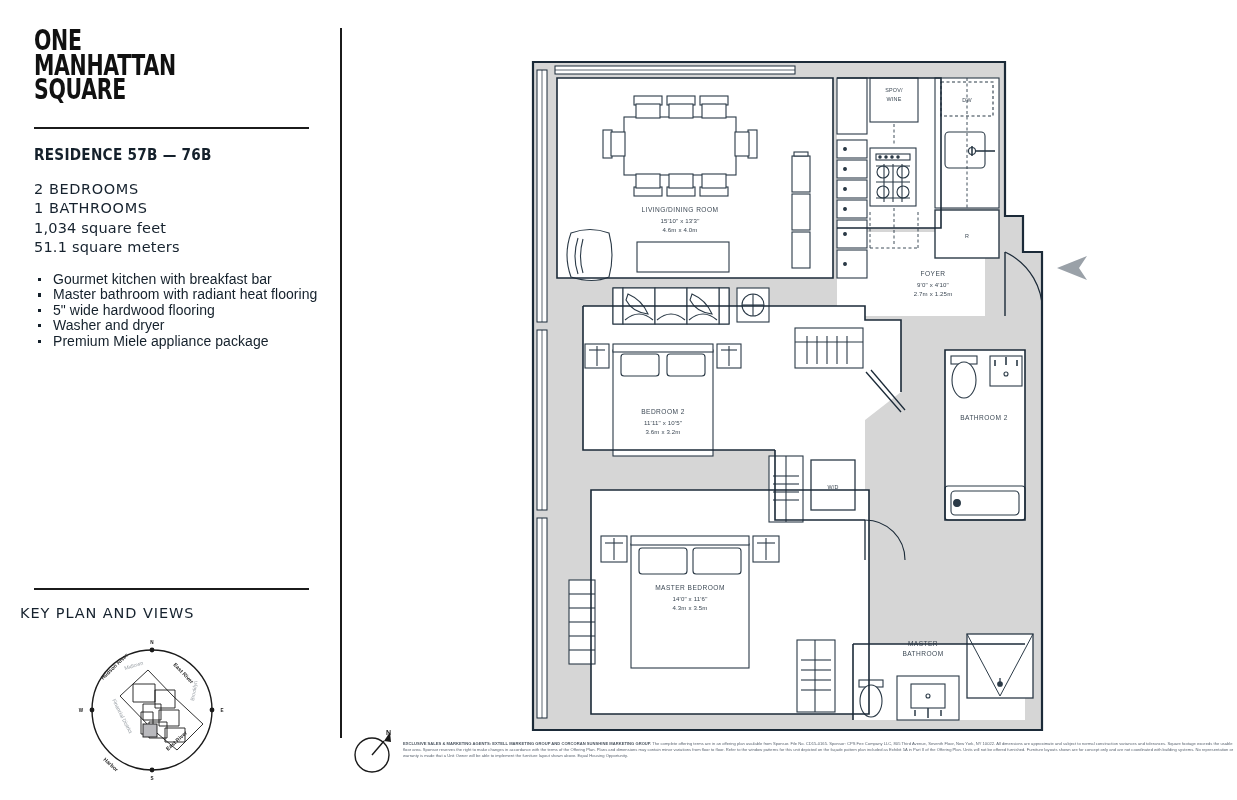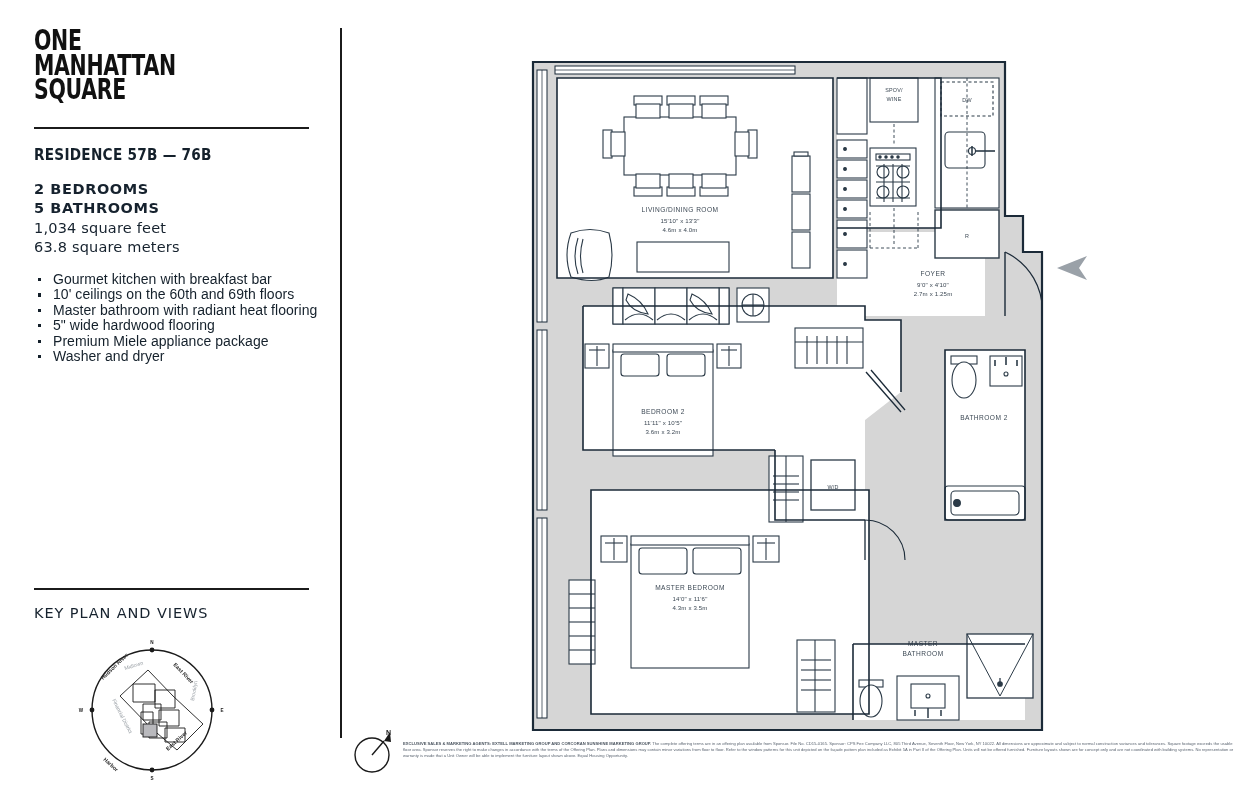--- a/index.html
+++ b/index.html
@@ -39,21 +39,21 @@
     transform: scaleX(0.88); transform-origin: left top;
     white-space: nowrap;
   }
 
   .spec-block { position: absolute; left: 34px; }
   .spec-line {
     font-family: "DejaVu Sans", sans-serif;
     font-size: 14.5px; line-height: 19px; color: #16222e;
     letter-spacing: 0.2px; white-space: nowrap;
   }
-  .spec-caps { font-weight: 700; letter-spacing: 0.6px; }
+  .spec-caps { font-weight: 400; letter-spacing: 0.6px; }
   #spec-rooms { top: 180px; }
   #spec-area  { top: 219px; }
 
   #features { position: absolute; left: 36px; top: 272px; width: 290px; }
   .feature-item {
     position: relative;
     padding-left: 17px;
     font-family: Liberation Sans, sans-serif;
     font-size: 14px;
     line-height: 15.4px;
@@ -61,21 +61,21 @@
     letter-spacing: 0.05px;
     white-space: nowrap;
   }
   .feature-item::before {
     content: "";
     position: absolute; left: 2px; top: 6px;
     width: 3.2px; height: 3.2px; background: #14202b;
   }
 
   .key-title {
-    position: absolute; left: 34px; top: 605px;
+    position: absolute; left: 20px; top: 605px;
     font-family: "DejaVu Sans", sans-serif;
     font-size: 14.5px; letter-spacing: 0.9px; color: #16222e;
     white-space: nowrap;
   }
 
   #keyplan { position: absolute; left: 55px; top: 638px; width: 195px; height: 145px; }
 
   
   #v-divider { position: absolute; left: 340px; top: 28px; width: 1.6px; height: 710px; background: #1b1b1b; }
 
@@ -115,35 +115,34 @@
       <div class="brand-line">MANHATTAN</div>
       <div class="brand-line">SQUARE</div>
     </div>
 
     <div class="rule" id="rule-top"></div>
 
     <div class="residence-title">RESIDENCE 57B — 76B</div>
 
     <div class="spec-block" id="spec-rooms">
       <div class="spec-line spec-caps">2 BEDROOMS</div>
-      <div class="spec-line spec-caps">5 BATHROOMS</div>
+      <div class="spec-line spec-caps">1 BATHROOMS</div>
     </div>
 
     <div class="spec-block" id="spec-area">
       <div class="spec-line">1,034 square feet</div>
-      <div class="spec-line">63.8 square meters</div>
+      <div class="spec-line">51.1 square meters</div>
     </div>
 
     <div id="features">
       <div class="feature-item">Gourmet kitchen with breakfast bar</div>
-      <div class="feature-item">10' ceilings on the 60th and 69th floors</div>
       <div class="feature-item">Master bathroom with radiant heat flooring</div>
       <div class="feature-item">5" wide hardwood flooring</div>
+      <div class="feature-item">Washer and dryer</div>
       <div class="feature-item">Premium Miele appliance package</div>
-      <div class="feature-item">Washer and dryer</div>
     </div>
 
     <div class="rule" id="rule-key"></div>
 
     <div class="key-title">KEY PLAN AND VIEWS</div>
 
     <svg id="keyplan" viewBox="0 0 195 145">
       <g>
         <circle cx="97" cy="72" r="60" fill="none" stroke="#1a1a1a" stroke-width="1.4"></circle>
         <circle cx="97" cy="12" r="2.4" fill="#1a1a1a"></circle>

